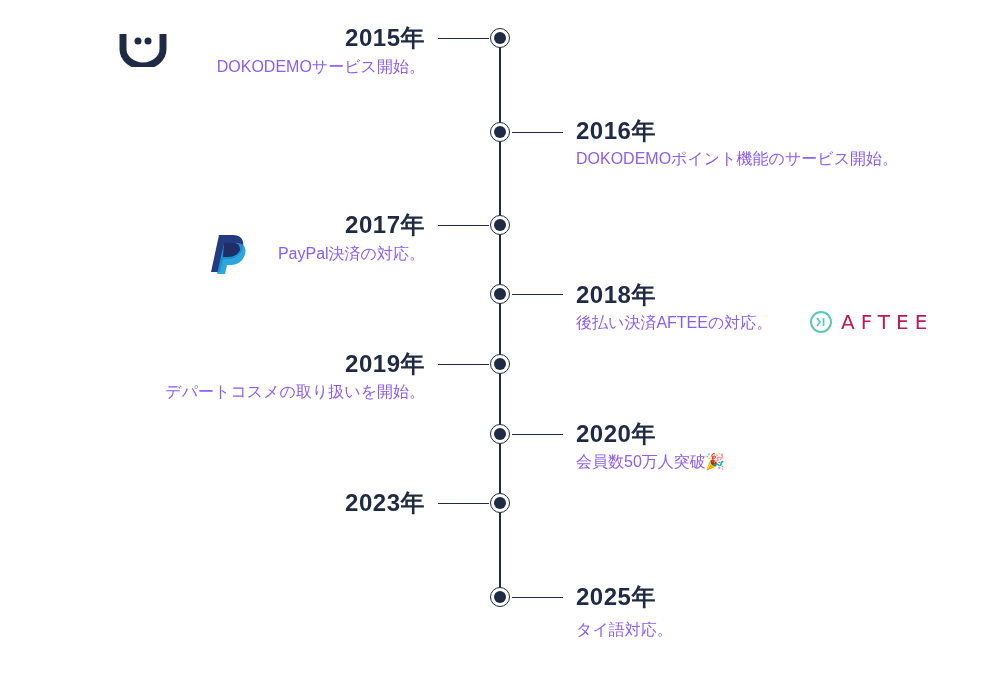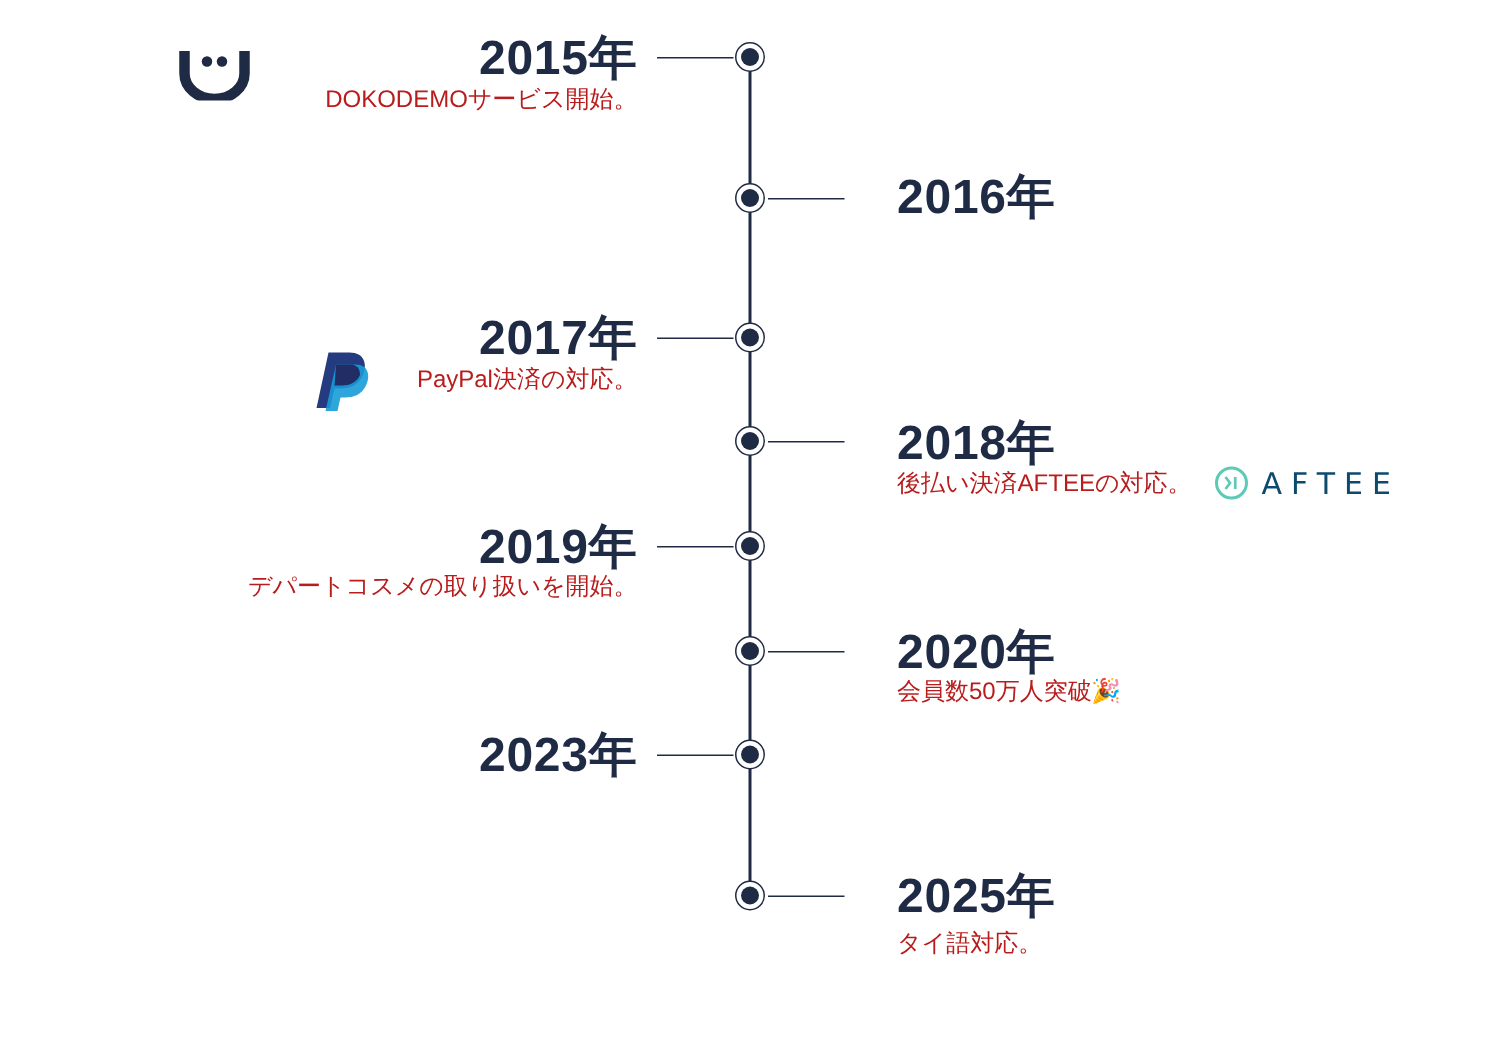--- a/index.html
+++ b/index.html
@@ -7,24 +7,24 @@
          font-family:"Liberation Sans", "DejaVu Sans", sans-serif; color:#1f2a44; }
   .axis { position:absolute; left:499px; top:38px; width:2px; height:559px; background:#1f2a44; }
   .node { position:absolute; width:20px; height:20px; margin-left:-10px; margin-top:-10px;
           left:500px; border-radius:50%; background:#fff; border:1px solid #1f2a44;
           box-sizing:border-box; }
   .node::after { content:""; position:absolute; left:3px; top:3px; width:12px; height:12px;
           border-radius:50%; background:#1f2a44; }
   .conn { position:absolute; height:1px; background:#1f2a44; width:51px; }
   .conn.left { left:438px; }
   .conn.right { left:512px; }
-  .year { position:absolute; font-weight:bold; font-size:32px; line-height:28px; color:#1f2a44; letter-spacing:0.5px; }
-  .desc { position:absolute; font-size:16px; line-height:23px; color:#b91c1c; white-space:nowrap; }
+  .year { position:absolute; font-weight:bold; font-size:24px; line-height:28px; color:#1f2a44; letter-spacing:0.5px; }
+  .desc { position:absolute; font-size:16px; line-height:23px; color:#8b5cf6; white-space:nowrap; }
   .left-side { right:575px; text-align:right; }
-  .right-side { left:576px; text-align:left;margin-left:22px; }
+  .right-side { left:576px; text-align:left; }
   .logo { position:absolute; }
 </style>
 </head>
 <body>
 
 <div class="axis"></div>
 
 <div class="node" style="top:38px"></div>
 <div class="conn left" style="top:38px"></div>
 <div class="year left-side" style="top:24px">2015年</div>
@@ -34,20 +34,21 @@
 <svg class="logo" style="left:119px;top:31px" width="48" height="36" viewBox="0 0 48 36">
   <path d="M4 3 V18 A20 17 0 0 0 44 18 V3" fill="none" stroke="#1f2a44" stroke-width="7"></path>
   <circle cx="19" cy="10" r="3.5" fill="#1f2a44"></circle>
     <circle cx="29" cy="10" r="3.5" fill="#1f2a44"></circle>
 </svg>
 
 <div class="node" style="top:132px"></div>
 <div class="conn right" style="top:132px"></div>
 <div class="year right-side" style="top:117px">2016年</div>
 <div class="desc right-side" style="top:147px">
+  <div>DOKODEMOポイント機能のサービス開始。</div>
 </div>
 
 <div class="node" style="top:225px"></div>
 <div class="conn left" style="top:225px"></div>
 <div class="year left-side" style="top:211px">2017年</div>
 <div class="desc left-side" style="top:242px">
   <div>PayPal決済の対応。</div>
 </div>
 <svg class="logo" style="left:209px;top:233px" width="38" height="42" viewBox="0 0 38 42">
   <path d="M10 2 H24 C34 2 36 10 33 17 C30 24 24 26 18 26 H14 L11 39 H2 Z" fill="#253b80"></path>
@@ -60,21 +61,21 @@
 <div class="year right-side" style="top:281px">2018年</div>
 <div class="desc right-side" style="top:311px">
   <div>後払い決済AFTEEの対応。</div>
 </div>
 <div class="logo" style="left:809px;top:310px;display:flex;align-items:center;gap:8px">
   <svg width="24" height="24" viewBox="0 0 24 24">
     <circle cx="12" cy="12" r="10" fill="none" stroke="#5ccab4" stroke-width="2"></circle>
     <path d="M8 8 L11 12 L8 16" fill="none" stroke="#5ccab4" stroke-width="1.8"></path>
     <line x1="14.5" y1="8" x2="14.5" y2="16" stroke="#5ccab4" stroke-width="1.8"></line>
   </svg>
-  <span style="color:#0c4a6e;font-size:20px;letter-spacing:6px;font-family:'DejaVu Sans',sans-serif;">AFTEE</span>
+  <span style="color:#be185d;font-size:20px;letter-spacing:6px;font-family:'DejaVu Sans',sans-serif;">AFTEE</span>
 </div>
 
 <div class="node" style="top:364px"></div>
 <div class="conn left" style="top:364px"></div>
 <div class="year left-side" style="top:350px">2019年</div>
 <div class="desc left-side" style="top:380px">
   <div>デパートコスメの取り扱いを開始。</div>
 </div>
 
 <div class="node" style="top:434px"></div>

